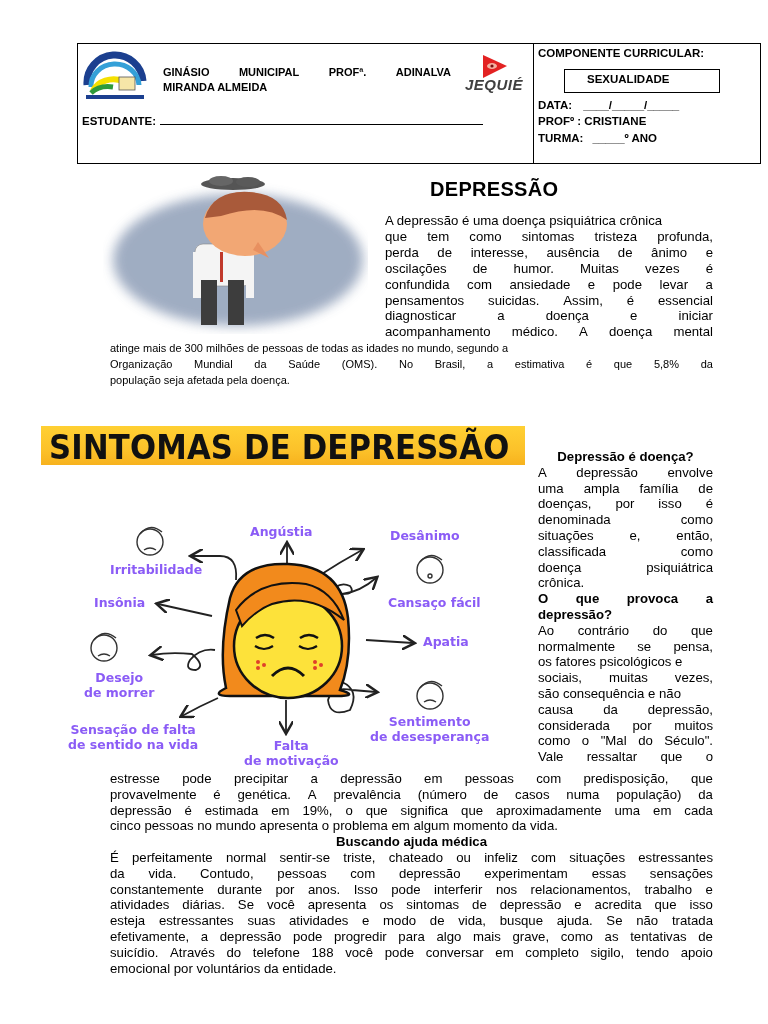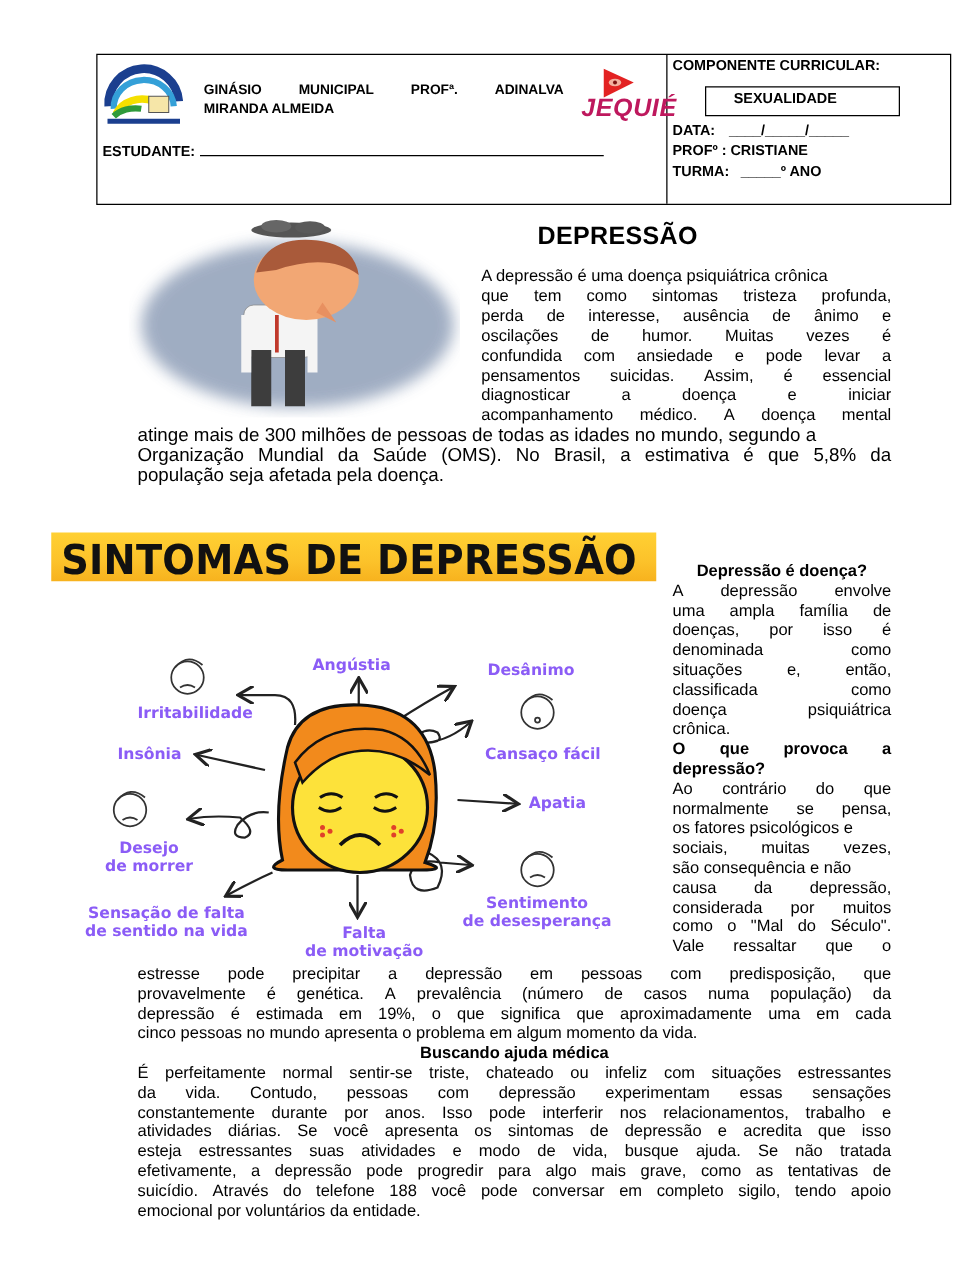--- a/index.html
+++ b/index.html
@@ -16,21 +16,21 @@
   .student-line { position: absolute; left: 4px; top: 70px; font-weight: bold; font-size: 11.5px; white-space: nowrap; }
   .student-blank { display: inline-block; width: 323px; border-bottom: 1px solid #000; margin-left: 4px; height: 10px; vertical-align: baseline; }
 
   .hr-label { position: absolute; left: 4px; font-weight: bold; font-size: 11.5px; white-space: nowrap; }
   .subject-box { position: absolute; left: 30px; top: 25px; width: 156px; height: 24px; border: 1px solid #000; box-sizing: border-box; font-weight: bold; font-size: 11.5px; padding-left: 22px; line-height: 18px; }
 
   
   .intro-image { position: absolute; left: 103px; top: 172px; width: 265px; height: 162px; }
   .title-depressao { position: absolute; left: 430px; top: 178px; font-size: 20px; font-weight: bold; letter-spacing: 0.3px; }
   .intro-right { position: absolute; left: 385px; top: 213px; width: 328px; font-size: 13.2px; line-height: 15.9px; text-align: justify; }
-  .intro-full { position: absolute; left: 110px; top: 341px; width: 603px; font-size: 15px; line-height: 15.9px; text-align: justify; }
+  .intro-full { position: absolute; left: 110px; top: 341px; width: 603px; font-size: 11px; line-height: 15.9px; text-align: justify; }
   .justify-line { display: flex; justify-content: space-between; white-space: nowrap; }
 
   
   .sintomas-banner { position: absolute; left: 41px; top: 426px; width: 484px; height: 39px; background: linear-gradient(180deg, #ffd033 0%, #fcc22a 60%, #f7b21e 100%); }
   .sintomas-title { position: absolute; left: 8px; top: 2px; font-size: 33px; font-weight: bold; letter-spacing: 0.2px; color: #111; font-family: "DejaVu Sans", sans-serif; transform: scaleX(0.93); transform-origin: left; white-space: nowrap; }
   .diagram { position: absolute; left: 60px; top: 500px; width: 470px; height: 280px; }
   .diag-label { position: absolute; font-family: "DejaVu Sans", sans-serif; font-weight: bold; font-size: 12.5px; color: #8b5cf6; text-align: center; line-height: 15px; white-space: nowrap; }
 
   
   .side-col { position: absolute; left: 538px; top: 449px; width: 175px; font-size: 13.2px; line-height: 15.8px; text-align: justify; }
@@ -63,21 +63,21 @@
         <span>ADINALVA</span>
       </div>
       <div>MIRANDA ALMEIDA</div>
     </div>
     <div class="jequie-logo">
       <svg width="62" height="48" viewBox="0 0 62 48">
         <path d="M20 3 L44 14 L20 26 Z" fill="#e32222"></path>
         <ellipse cx="29" cy="14" rx="5" ry="3" fill="#f3b0a0"></ellipse>
         <circle cx="29" cy="14" r="1.6" fill="#7a1010"></circle>
       </svg>
-      <div style="position:absolute;left:2px;top:24px;font-weight:bold;font-style:italic;font-size:20px;color:#be185d;letter-spacing:0.5px;">JEQUIÉ</div>
+      <div style="position:absolute;left:2px;top:24px;font-weight:bold;font-style:italic;font-size:15px;color:#404040;letter-spacing:0.5px;">JEQUIÉ</div>
     </div>
     <div class="student-line">
       <span>ESTUDANTE:</span><span class="student-blank"></span>
     </div>
   </div>
   <div class="header-right">
     <div class="hr-label" style="top:3px;">COMPONENTE CURRICULAR:</div>
     <div class="subject-box">SEXUALIDADE</div>
     <div class="hr-label" style="top:55px;">
       <span>DATA:</span>

